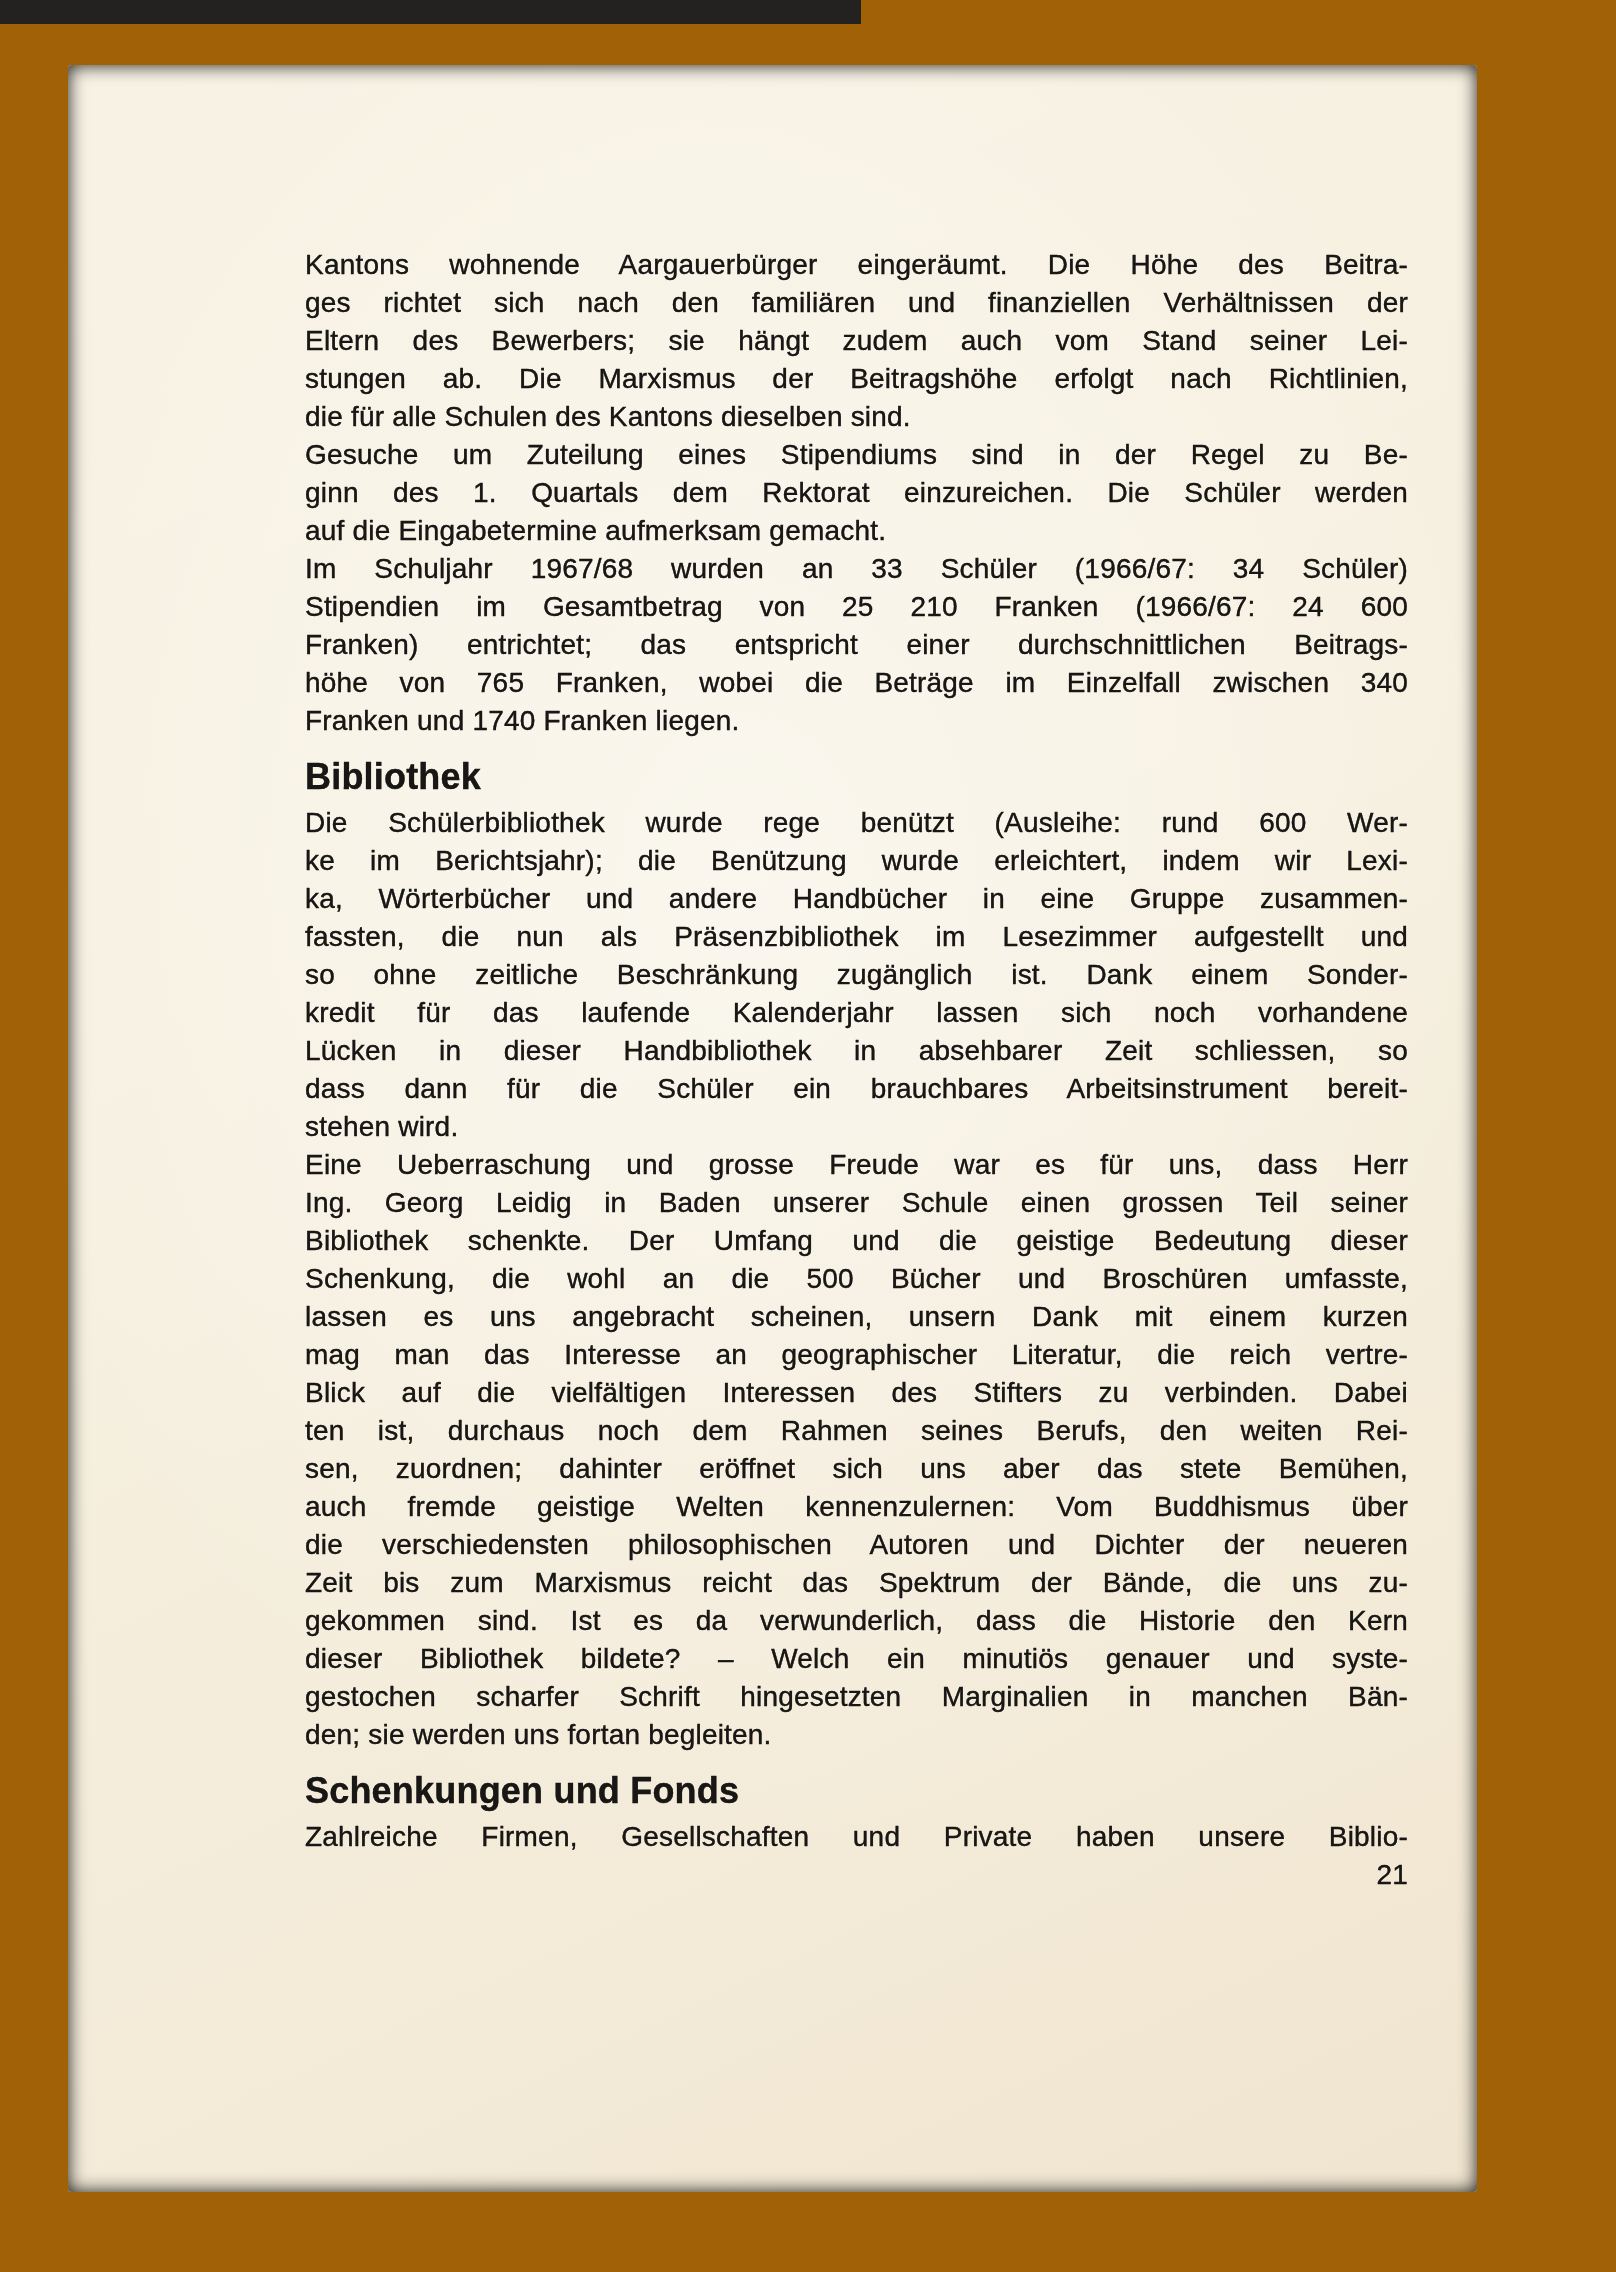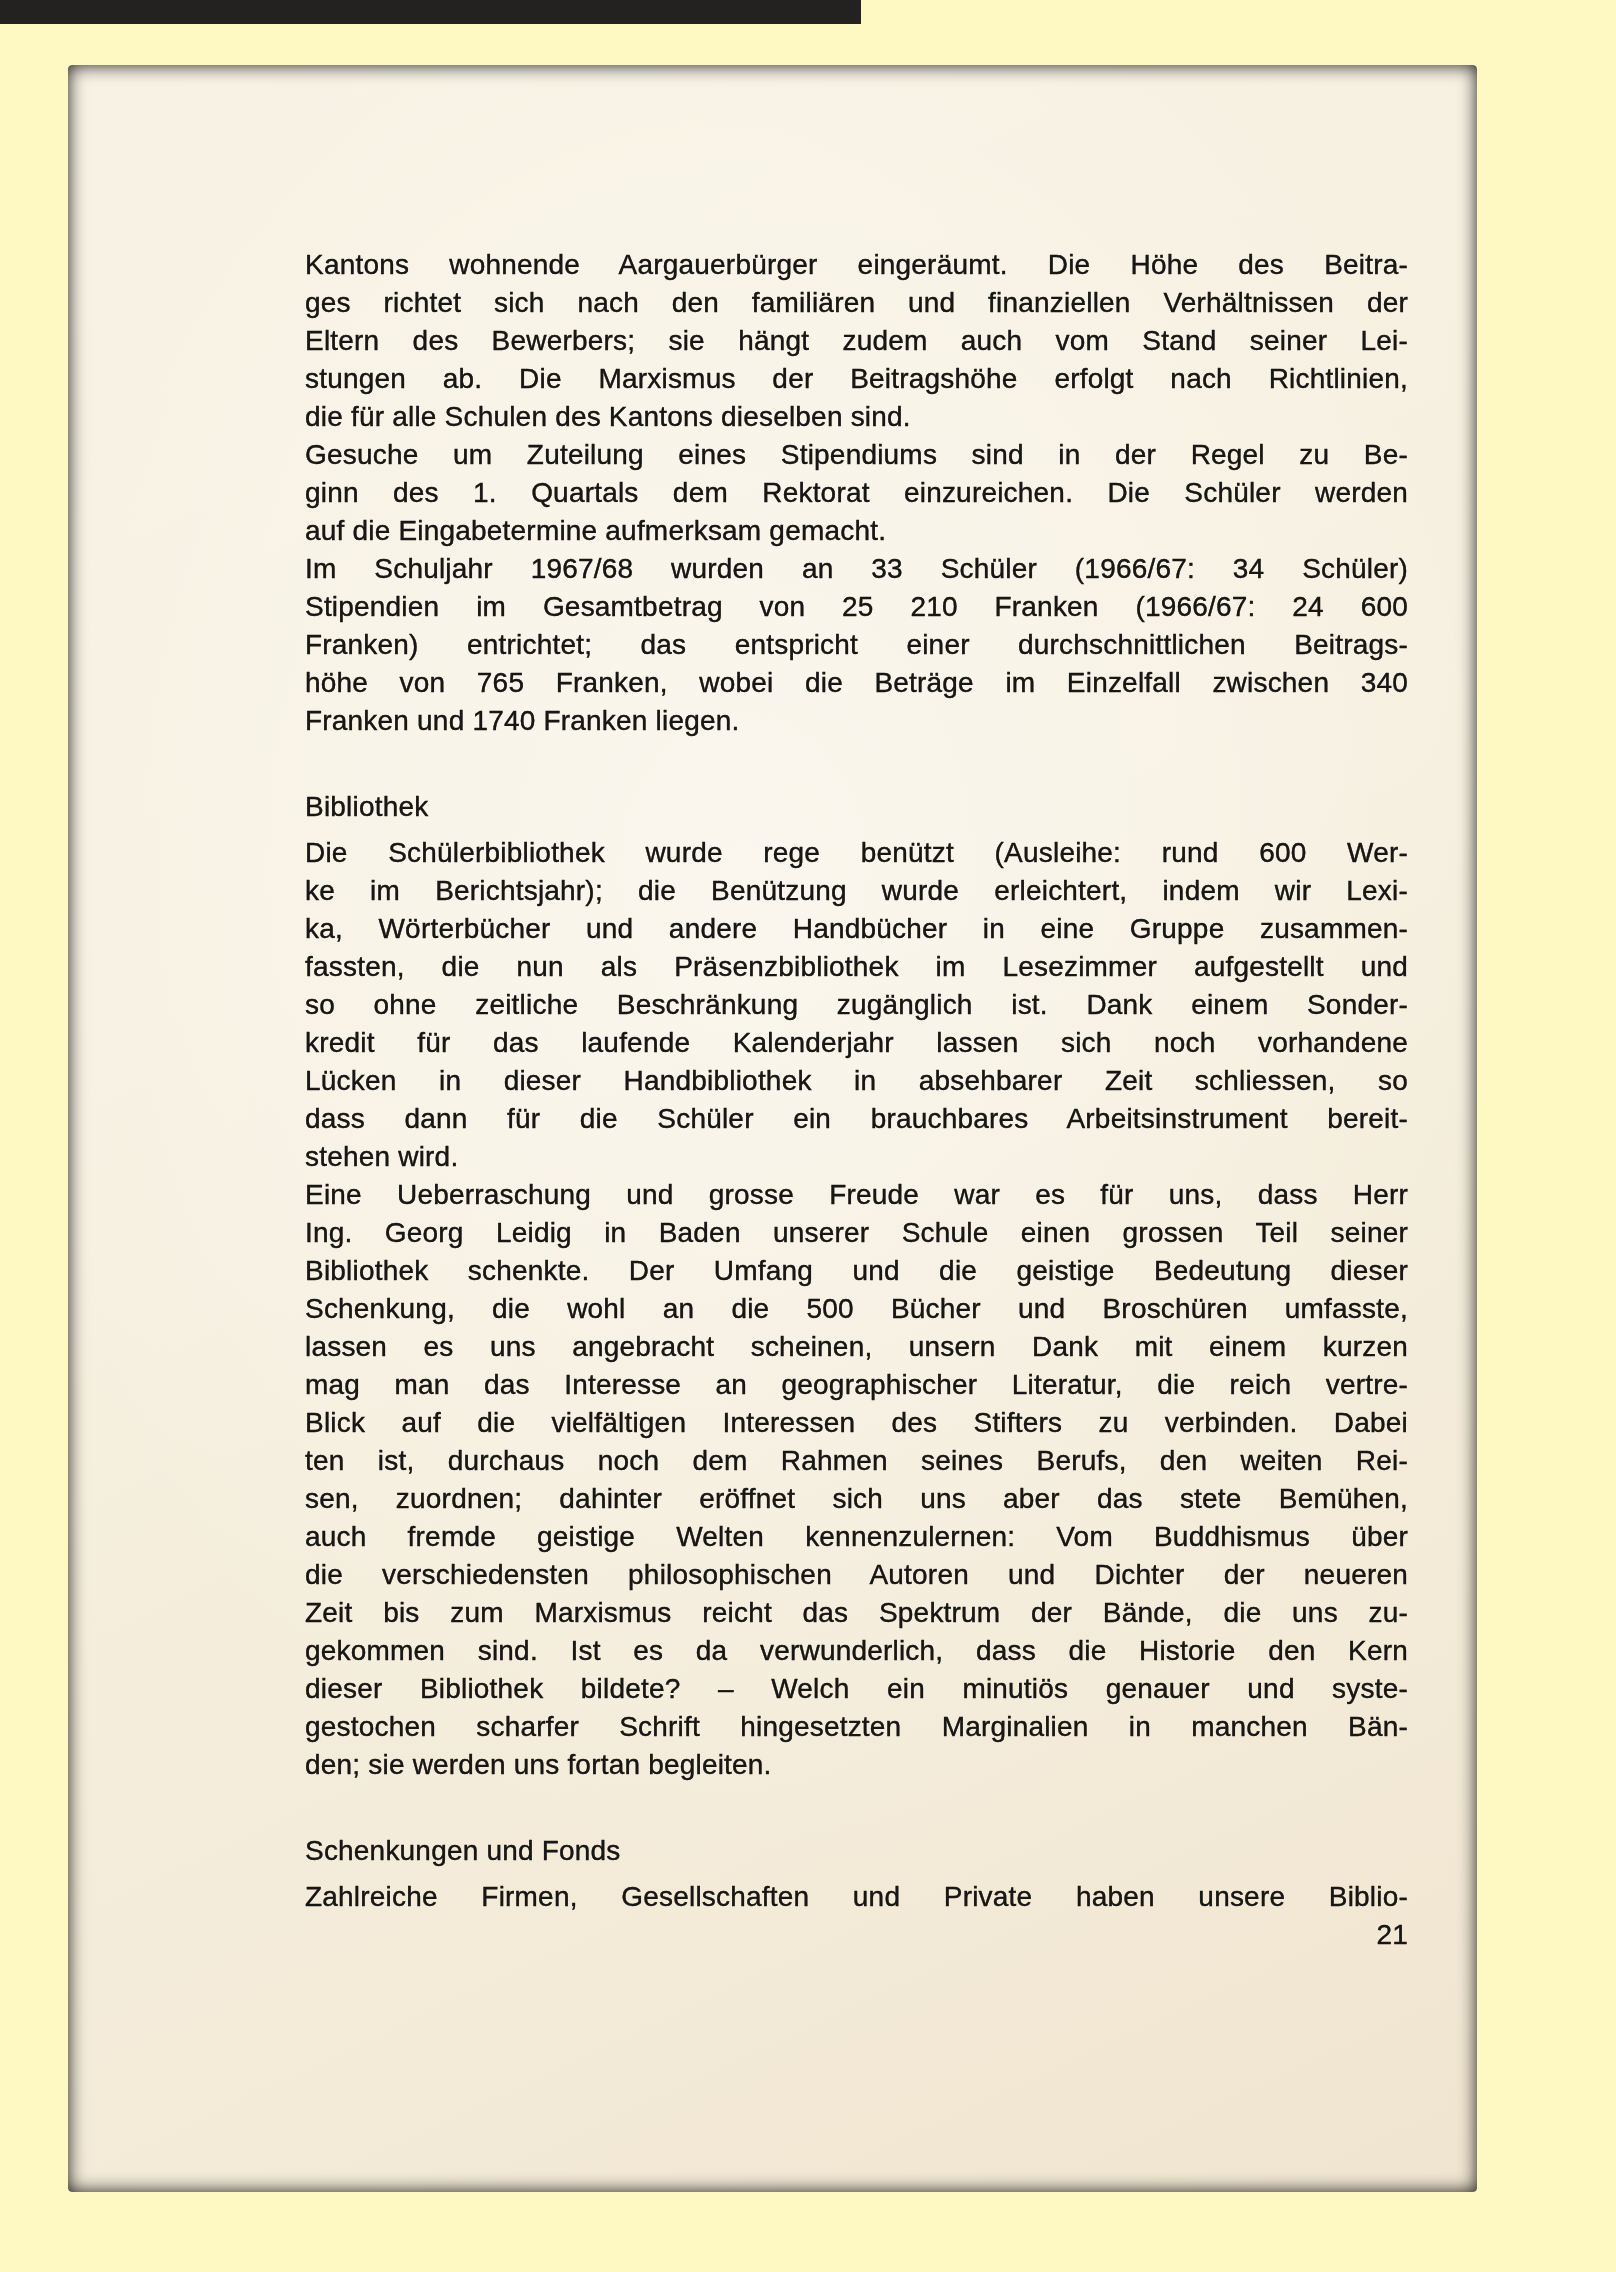--- a/index.html
+++ b/index.html
@@ -4,21 +4,21 @@
 <style>
   html, body {
     margin: 0;
     padding: 0;
     background: #050505;
   }
   .stage {
     position: relative;
     width: 1616px;
     height: 2273px;
-    background: #fef9c3;
+    background: #a16207;
     overflow: hidden;
     font-family: "Liberation Sans", sans-serif;
   }
   .top-strip {
     position: absolute;
     top: 0; left: 0;
     width: 861px; height: 24px;
     background: #232220;
   }
   .page {
@@ -48,24 +48,24 @@
   .para { margin: 0; }
   .para .line {
     text-align: justify;
     text-align-last: justify;
     text-justify: inter-word;
   }
   .para .line.last {
     text-align-last: left;
   }
   .heading {
-    font-size: 28px;
-    font-weight: 400;
+    font-size: 36px;
+    font-weight: 700;
     letter-spacing: 0.2px;
-    margin: 48px 0 8px 0;
+    margin: 18px 0 8px 0;
     line-height: 38px;
   }
   .page-num {
     text-align: right;
     line-height: 38px;
   }
 </style>
 </head>
 <body>
 

